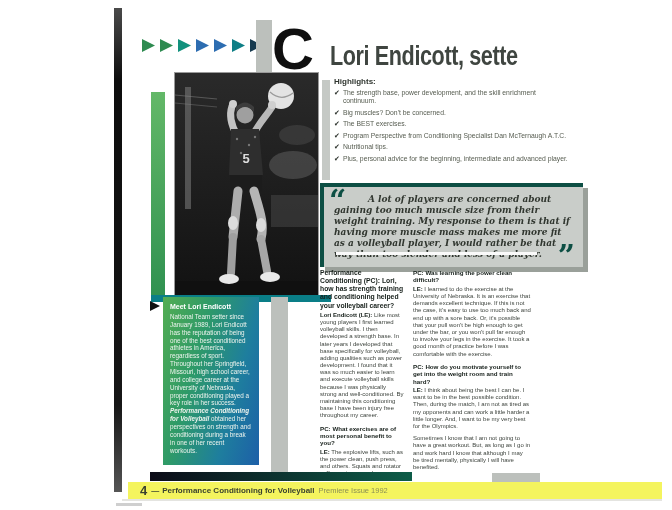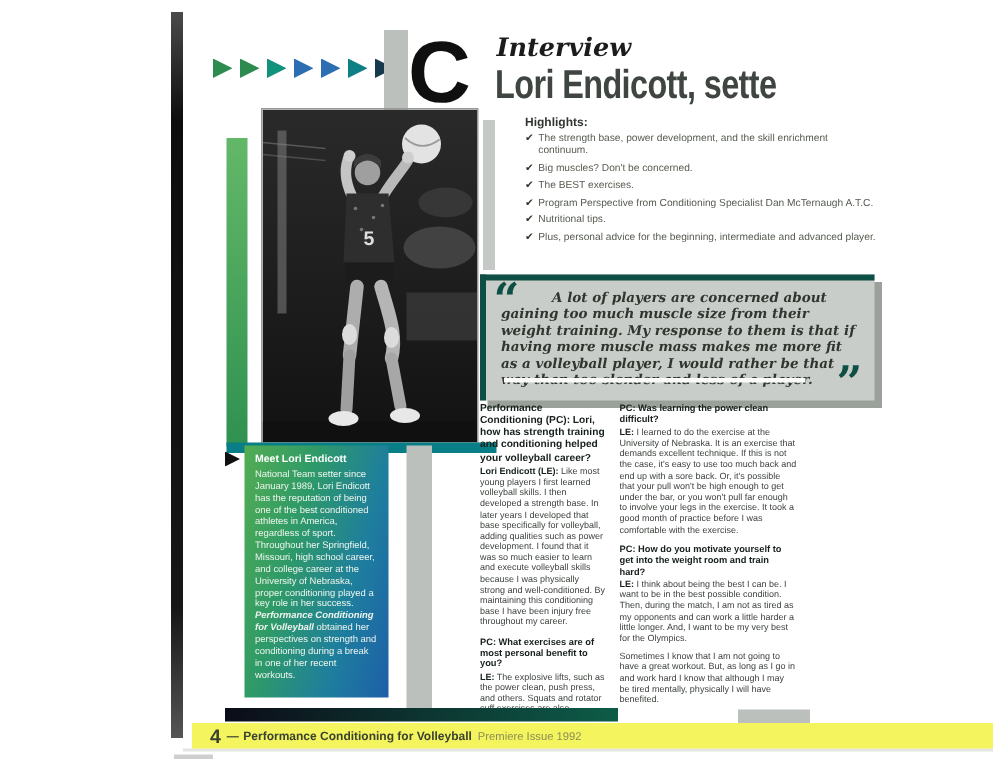--- a/index.html
+++ b/index.html
@@ -20,21 +20,21 @@
   .arrows { left:142px; top:39px; display:flex; gap:5px; }
   .arrow { width:13px; height:13px; clip-path:polygon(0 0,100% 50%,0 100%); background:#2e8b50; }
   .gray-bar-top { left:256px; top:20px; width:16px; height:82px; background:#bcc0bc; }
   .logo-c { left:272px; top:20px; font-size:58px; line-height:1; font-weight:900; color:#0f0f0f; }
   .script-label { left:331px; top:22px; font-family:"DejaVu Serif", serif;
     font-style:italic; font-weight:bold; font-size:17px; color:#1c1c1c; }
   .title { left:330px; top:41px; font-size:27px; font-weight:800; color:#3f4540;
     letter-spacing:-0.5px; white-space:nowrap; transform:scaleX(.8); transform-origin:left top; }
 
   
-  .highlights { left:334px; top:77px; width:237px;margin-left:16px; }
+  .highlights { left:334px; top:77px; width:237px; }
   .hl-heading { font-size:8px; font-weight:bold; color:#2f352f; margin-bottom:3px; }
   .hl-list { list-style:none; }
   .hl-item { display:flex; gap:3px; margin-bottom:3px; }
   .hl-check { font-size:7px; color:#2f352f; line-height:1.2; }
   .hl-text { font-size:6.8px; line-height:1.25; color:#565c50; }
 
   
   .green-bar { left:151px; top:92px; width:14px; height:206px;
     background:linear-gradient(180deg,#63b868,#2f9150); }
   .photo { left:175px; top:73px; width:143px; height:222px; outline:1px solid #9a9a9a; }
@@ -97,21 +97,20 @@
     <span class="arrow" style="background: rgb(46, 139, 80);"></span>
     <span class="arrow" style="background: rgb(46, 139, 80);"></span>
     <span class="arrow" style="background: rgb(18, 145, 125);"></span>
     <span class="arrow" style="background: rgb(45, 109, 177);"></span>
     <span class="arrow" style="background: rgb(45, 109, 177);"></span>
     <span class="arrow" style="background: rgb(15, 127, 134);"></span>
     <span class="arrow" style="background: rgb(22, 57, 78);"></span>
   </div>
   <div class="abs gray-bar-top"></div>
   <div class="abs logo-c">C</div>
-  <div class="abs script-label">Interview</div>
   <div class="abs title">Lori Endicott, sette</div>
 
   <div class="abs highlights">
     <div class="hl-heading">Highlights:</div>
     <ul class="hl-list">
       <li class="hl-item">
         <span class="hl-check">✔</span>
         <span class="hl-text">The strength base, power development, and the skill enrichment continuum.</span>
       </li>
       <li class="hl-item">

